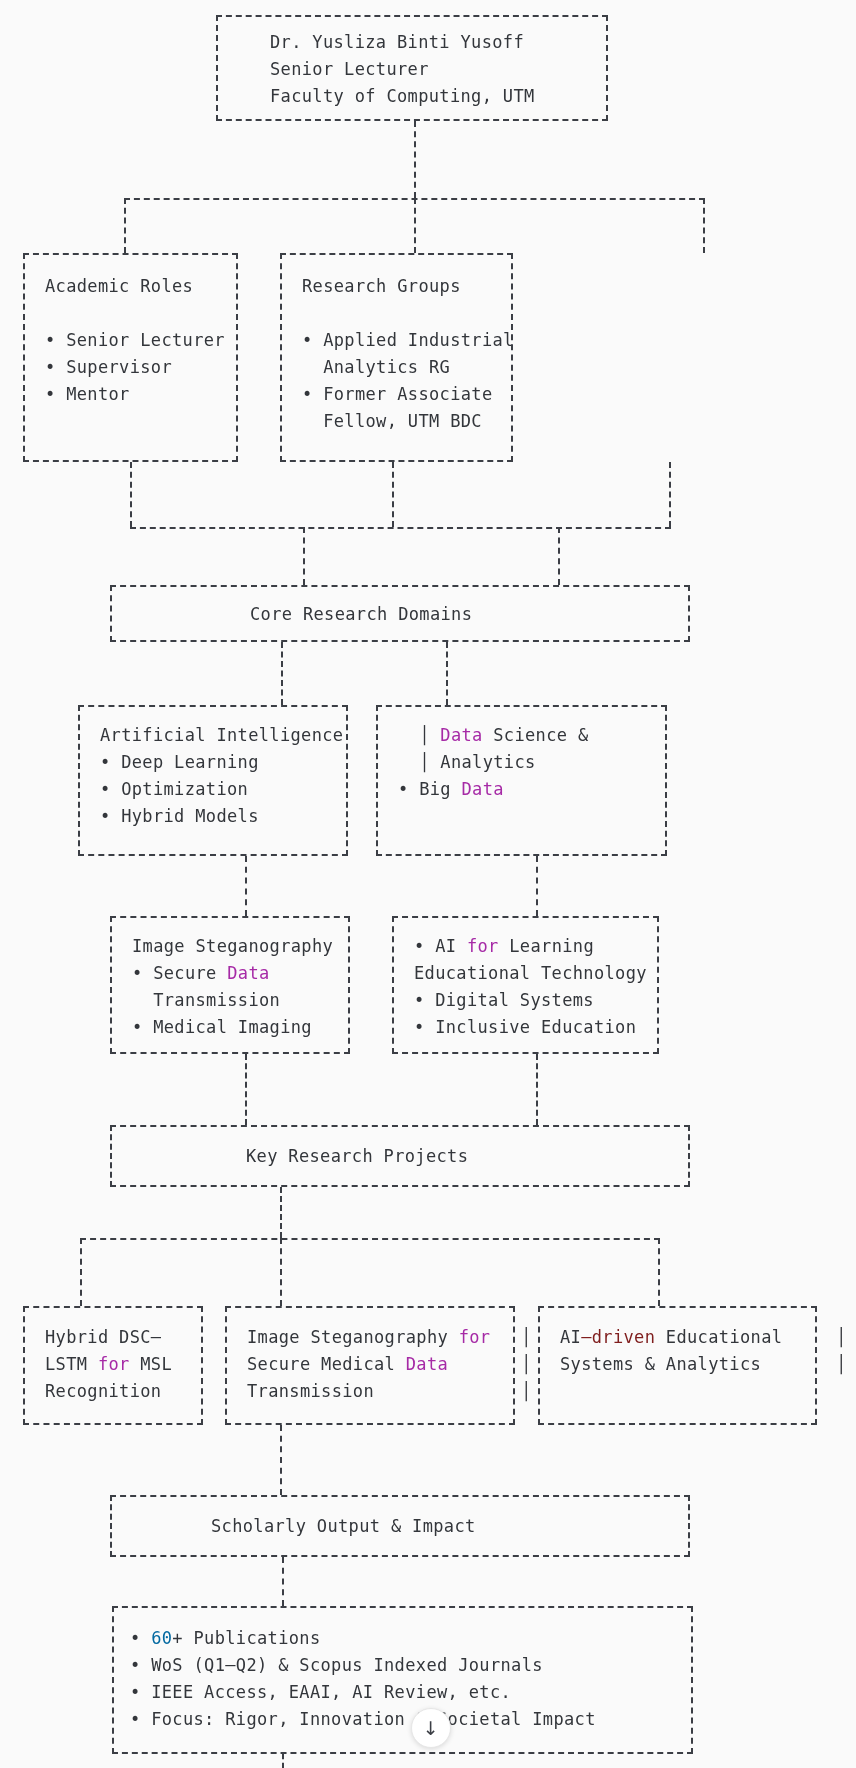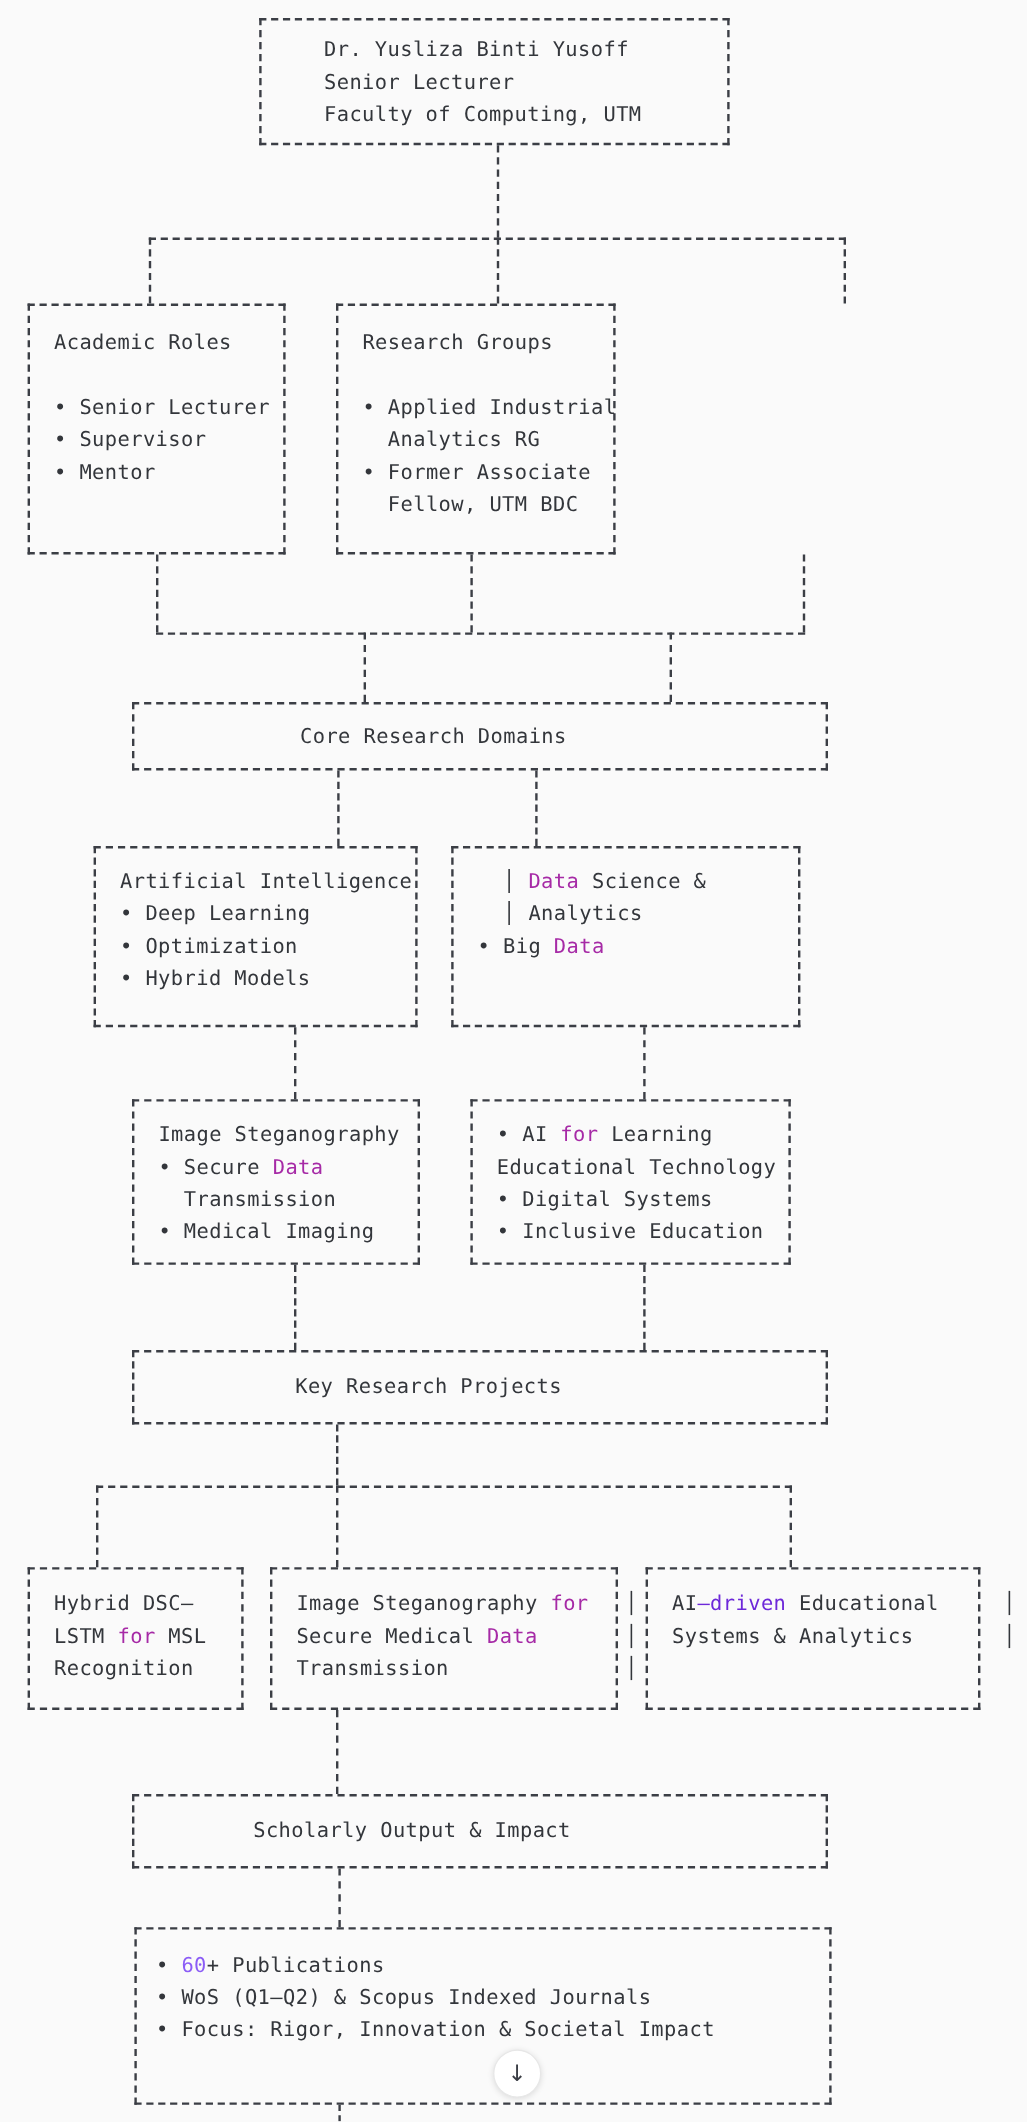--- a/index.html
+++ b/index.html
@@ -139,36 +139,37 @@
   <div class="box" style="left:225px;top:1306px;width:290px;height:119px;padding:16px 2px 0 20px;">
     <div>
         <div class="line"><span>Image Steganography </span><span style="color: rgb(166, 42, 166);">for</span></div>
         <div class="line"><span>Secure Medical </span><span style="color: rgb(166, 42, 166);">Data</span></div>
         <div class="line"><span>Transmission</span></div>
       </div>
   </div>
 
   <div class="box" style="left:538px;top:1306px;width:279px;height:119px;padding:16px 2px 0 20px;">
     <div>
-        <div class="line"><span>AI</span><span style="color: #6d28d9;">–driven</span><span> Educational</span></div>
+        <div class="line"><span>AI</span><span style="color: #7f1d1d;">–driven</span><span> Educational</span></div>
         <div class="line"><span>Systems &amp; Analytics</span></div>
         <div class="line"><span></span></div>
       </div>
   </div>
 
   <div class="box" style="left:110px;top:1495px;width:580px;height:62px;padding:16px 0 0 99px;">
     <div>
         <div class="line"><span>Scholarly Output &amp; Impact</span></div>
       </div>
   </div>
 
   <div class="box" style="left:112px;top:1606px;width:581px;height:148px;padding:17px 2px 0 16px;">
     <div>
-        <div class="line"><span>• </span><span style="color: #8b5cf6;">60</span><span>+ Publications</span></div>
+        <div class="line"><span>• </span><span style="color: #0369a1;">60</span><span>+ Publications</span></div>
         <div class="line"><span>• WoS (Q1—Q2) &amp; Scopus Indexed Journals</span></div>
+        <div class="line"><span>• IEEE Access, EAAI, AI Review, etc.</span></div>
         <div class="line"><span>• Focus: Rigor, Innovation &amp; Societal Impact</span></div>
       </div>
   </div>
 
   <div class="conn conn-v" style="left:414px;top:121px;height:77px;"></div>
   <div class="conn conn-h" style="left:124px;top:198px;width:581px;"></div>
   <div class="conn conn-v" style="left:124px;top:198px;height:55px;"></div>
   <div class="conn conn-v" style="left:414px;top:198px;height:55px;"></div>
   <div class="conn conn-v" style="left:703px;top:198px;height:55px;"></div>
 

